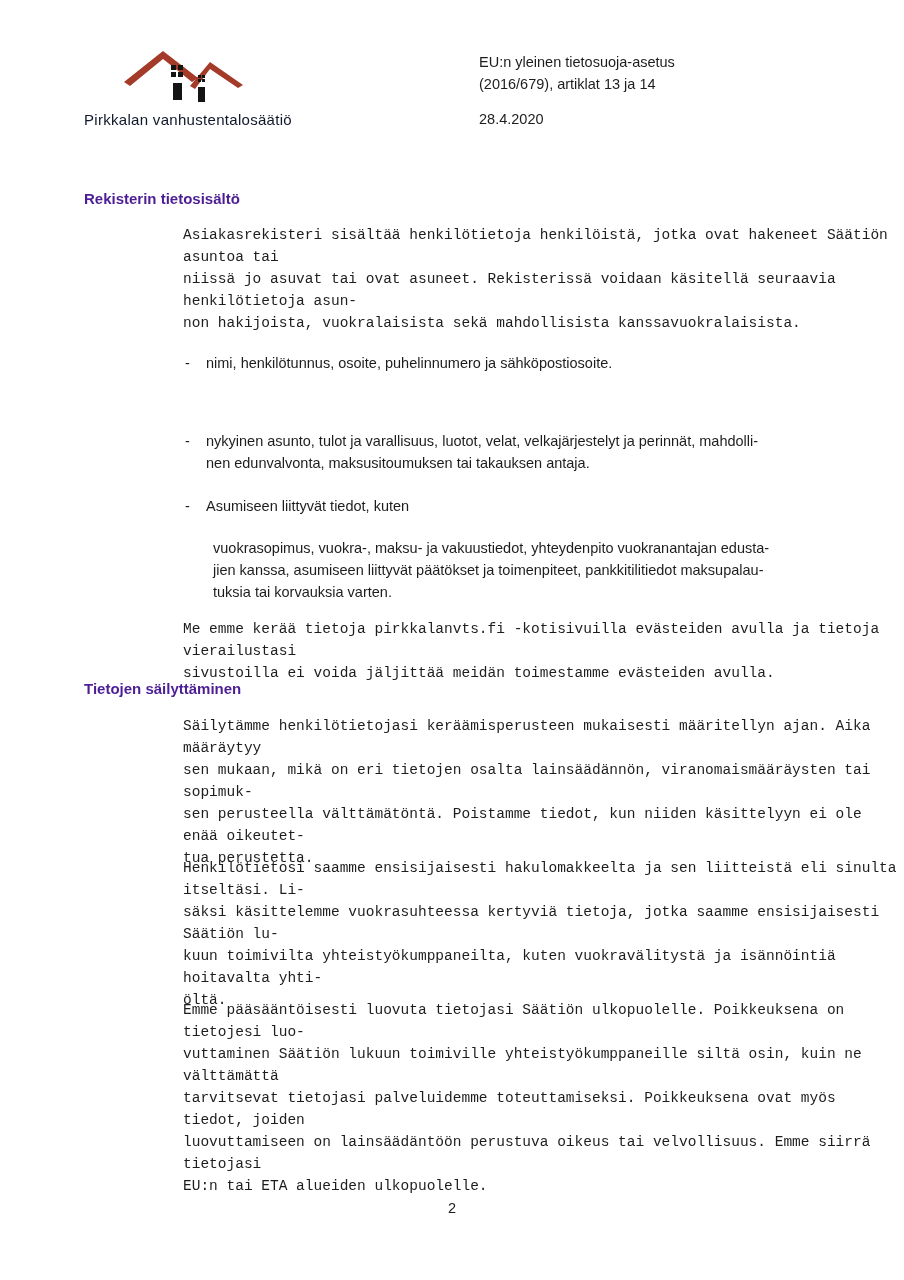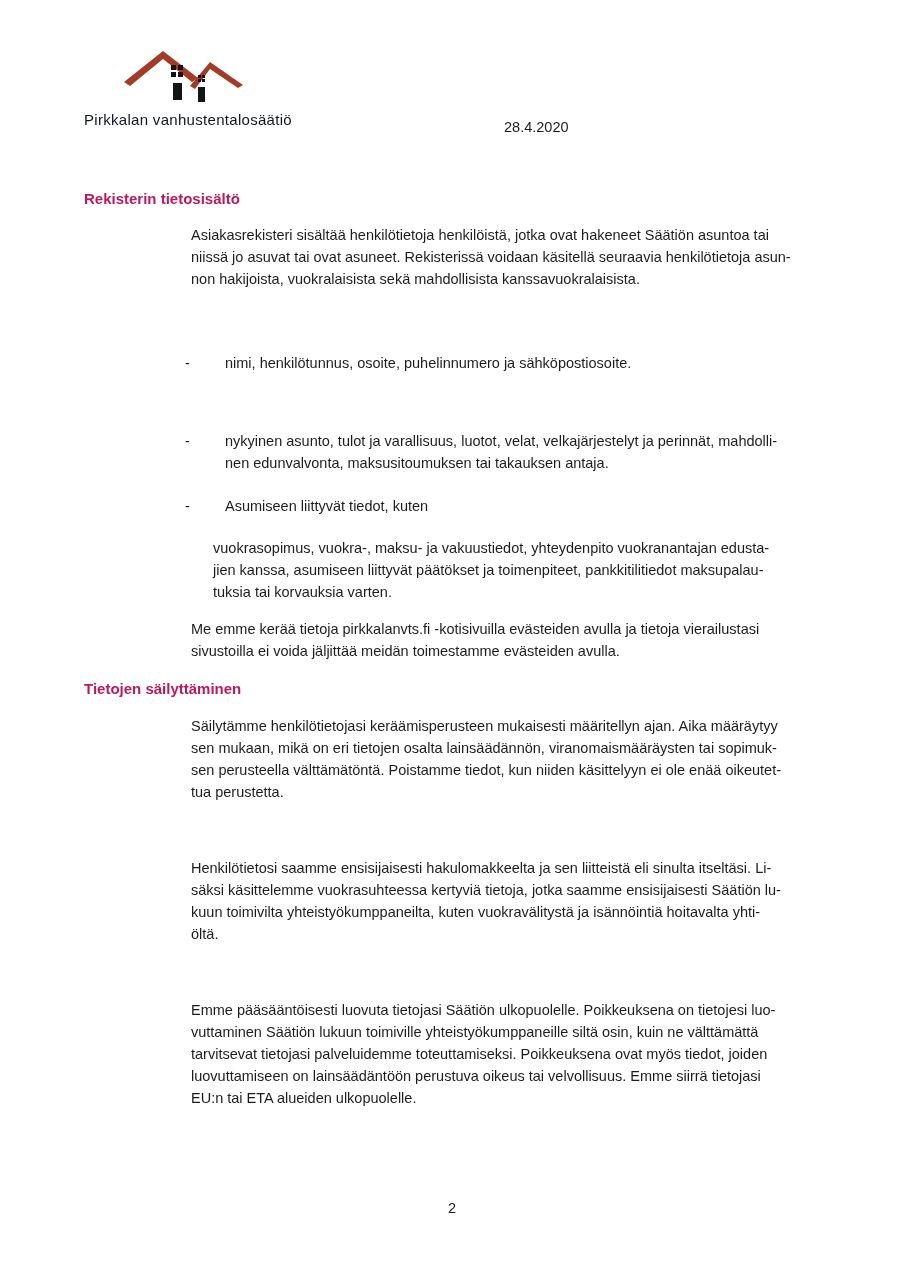--- a/index.html
+++ b/index.html
@@ -13,35 +13,35 @@
     line-height: 22px;
     color: #1d1d1d;
     overflow: hidden;
   }
   .abs { position: absolute; }
   .pre { white-space: pre-line; }
   .heading {
     left: 84px;
     font-weight: bold;
     font-size: 15px;
-    color: #be185d;
+    color: #4c1d95;
   }
-  .bodypara { left: 191px; }
+  .bodypara { left: 183px; font-family: Liberation Mono, monospace; }
   .subpara  { left: 213px; }
   .bullet   { left: 185px; }
   .bullet .dash { position: absolute; left: 0; top: 0; }
-  .bullet .btext { display: block; margin-left: 40px; }
+  .bullet .btext { display: block; margin-left: 21px; }
   .org-name {
     left: 84px; top: 109px;
     font-size: 15px;
     letter-spacing: 0.3px;
     color: #0f172a;
   }
   .doc-ref  { left: 479px; top: 51px; }
-  .doc-date { left: 504px; top: 108px; margin-top: 8px; }
+  .doc-date { left: 479px; top: 108px; }
   .page-number {
     left: 0; top: 1197px;
     width: 100%;
     text-align: center;
   }
   .logo-svg { left: 118px; top: 48px; }
 </style>
 </head>
 <body>
 
@@ -62,20 +62,22 @@
 
     <rect x="80" y="27" width="3" height="3" fill="#141414"></rect>
     <rect x="84" y="27" width="3" height="3" fill="#141414"></rect>
     <rect x="80" y="31" width="3" height="3" fill="#141414"></rect>
     <rect x="84" y="31" width="3" height="3" fill="#141414"></rect>
 
     <rect x="80" y="39" width="7" height="15" fill="#141414"></rect>
   </svg>
   <div class="abs org-name">Pirkkalan vanhustentalosäätiö</div>
 
+  <div class="abs doc-ref pre">EU:n yleinen tietosuoja-asetus
+(2016/679), artiklat 13 ja 14</div>
   <div class="abs doc-date">28.4.2020</div>
 
   <div class="abs heading" style="top:188px">Rekisterin tietosisältö</div>
   <div class="abs bodypara pre" style="top:224px">Asiakasrekisteri sisältää henkilötietoja henkilöistä, jotka ovat hakeneet Säätiön asuntoa tai
 niissä jo asuvat tai ovat asuneet. Rekisterissä voidaan käsitellä seuraavia henkilötietoja asun-
 non hakijoista, vuokralaisista sekä mahdollisista kanssavuokralaisista.</div>
   <div class="abs bullet" style="top:352px">
     <span class="dash">-</span>
     <span class="btext pre">nimi, henkilötunnus, osoite, puhelinnumero ja sähköpostiosoite.</span>
   </div>

